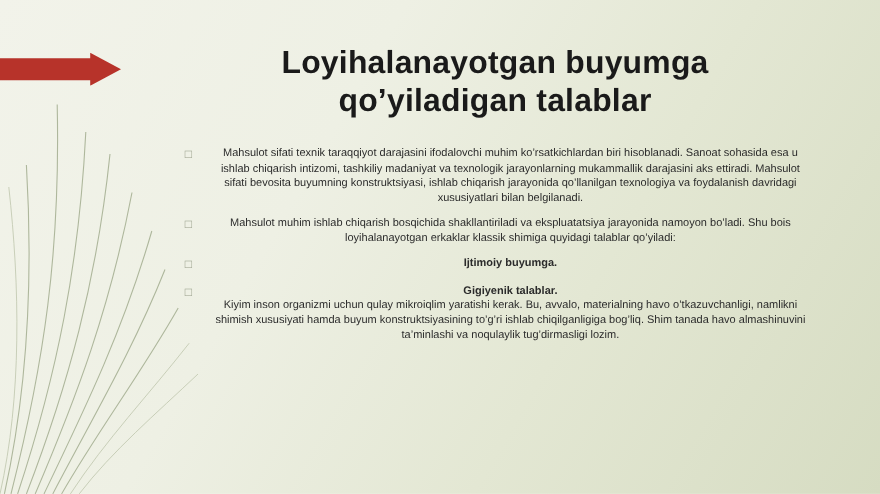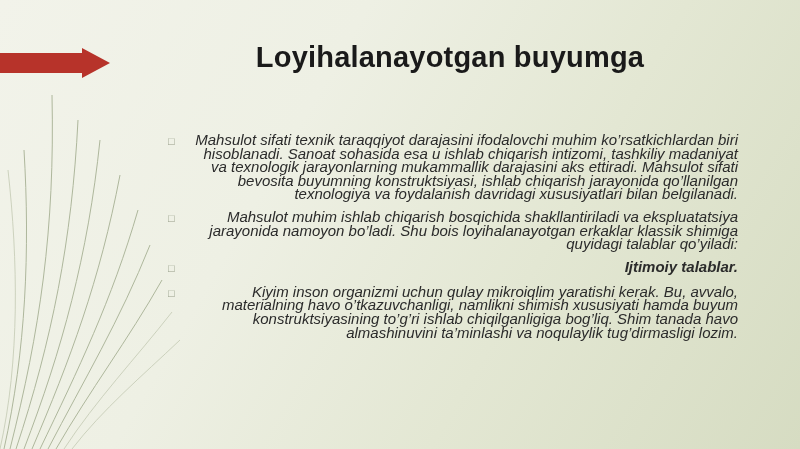--- a/index.html
+++ b/index.html
@@ -62,25 +62,24 @@
   .bullet-mark {
     width: 22px;
     flex: 0 0 22px;
     color: #9aa08c;
     font-size: 11px;
     line-height: 15px;
     padding-top: 1px;
   }
   .bullet-text {
     flex: 1 1 auto;
-    font-size: 15px;
+    font-size: 10px;
     line-height: 13.6px;
     color: #2b2b2b;
-    text-align: right;
-    font-style: italic;
+    text-align: center;
   }
   .bullet-text .lead {
     font-weight: bold;
     display: block;
   }
   .bullet-text .rest {
     display: block;
   }
 </style>
 </head>
@@ -105,20 +104,21 @@
       <path d="M72 449 C 102 410, 142 376, 180 340"></path>
     </g>
   </svg>
 
   <svg class="arrow" viewBox="0 0 110 30" preserveAspectRatio="none">
     <polygon points="0,5 82,5 82,0 110,15 82,30 82,25 0,25" fill="#b7332a"></polygon>
   </svg>
 
   <div class="title">
     <div>Loyihalanayotgan buyumga</div>
+    <div>qo’yiladigan talablar</div>
   </div>
 
   <div class="body">
 
     <div class="bullet-row">
       <div class="bullet-mark">□</div>
       <div class="bullet-text">
         <span class="rest">Mahsulot sifati texnik taraqqiyot darajasini ifodalovchi muhim ko’rsatkichlardan biri hisoblanadi. Sanoat sohasida esa u ishlab chiqarish intizomi, tashkiliy madaniyat va texnologik jarayonlarning mukammallik darajasini aks ettiradi. Mahsulot sifati bevosita buyumning konstruktsiyasi, ishlab chiqarish jarayonida qo’llanilgan texnologiya va foydalanish davridagi xususiyatlari bilan belgilanadi.</span>
       </div>
     </div>
@@ -126,25 +126,26 @@
     <div class="bullet-row">
       <div class="bullet-mark">□</div>
       <div class="bullet-text">
         <span class="rest">Mahsulot muhim ishlab chiqarish bosqichida shakllantiriladi va ekspluatatsiya jarayonida namoyon bo’ladi. Shu bois loyihalanayotgan erkaklar klassik shimiga quyidagi talablar qo’yiladi:</span>
       </div>
     </div>
 
     <div class="bullet-row">
       <div class="bullet-mark">□</div>
       <div class="bullet-text">
-        <span class="lead">Ijtimoiy talablar.</span>
+        <span class="lead">Ijtimoiy buyumga.</span>
       </div>
     </div>
 
     <div class="bullet-row">
       <div class="bullet-mark">□</div>
       <div class="bullet-text">
+        <span class="lead">Gigiyenik talablar.</span>
         <span class="rest">Kiyim inson organizmi uchun qulay mikroiqlim yaratishi kerak. Bu, avvalo, materialning havo o’tkazuvchanligi, namlikni shimish xususiyati hamda buyum konstruktsiyasining to’g’ri ishlab chiqilganligiga bog’liq. Shim tanada havo almashinuvini ta’minlashi va noqulaylik tug’dirmasligi lozim.</span>
       </div>
     </div>
 
   </div>
 </div>
 
 </body></html>

